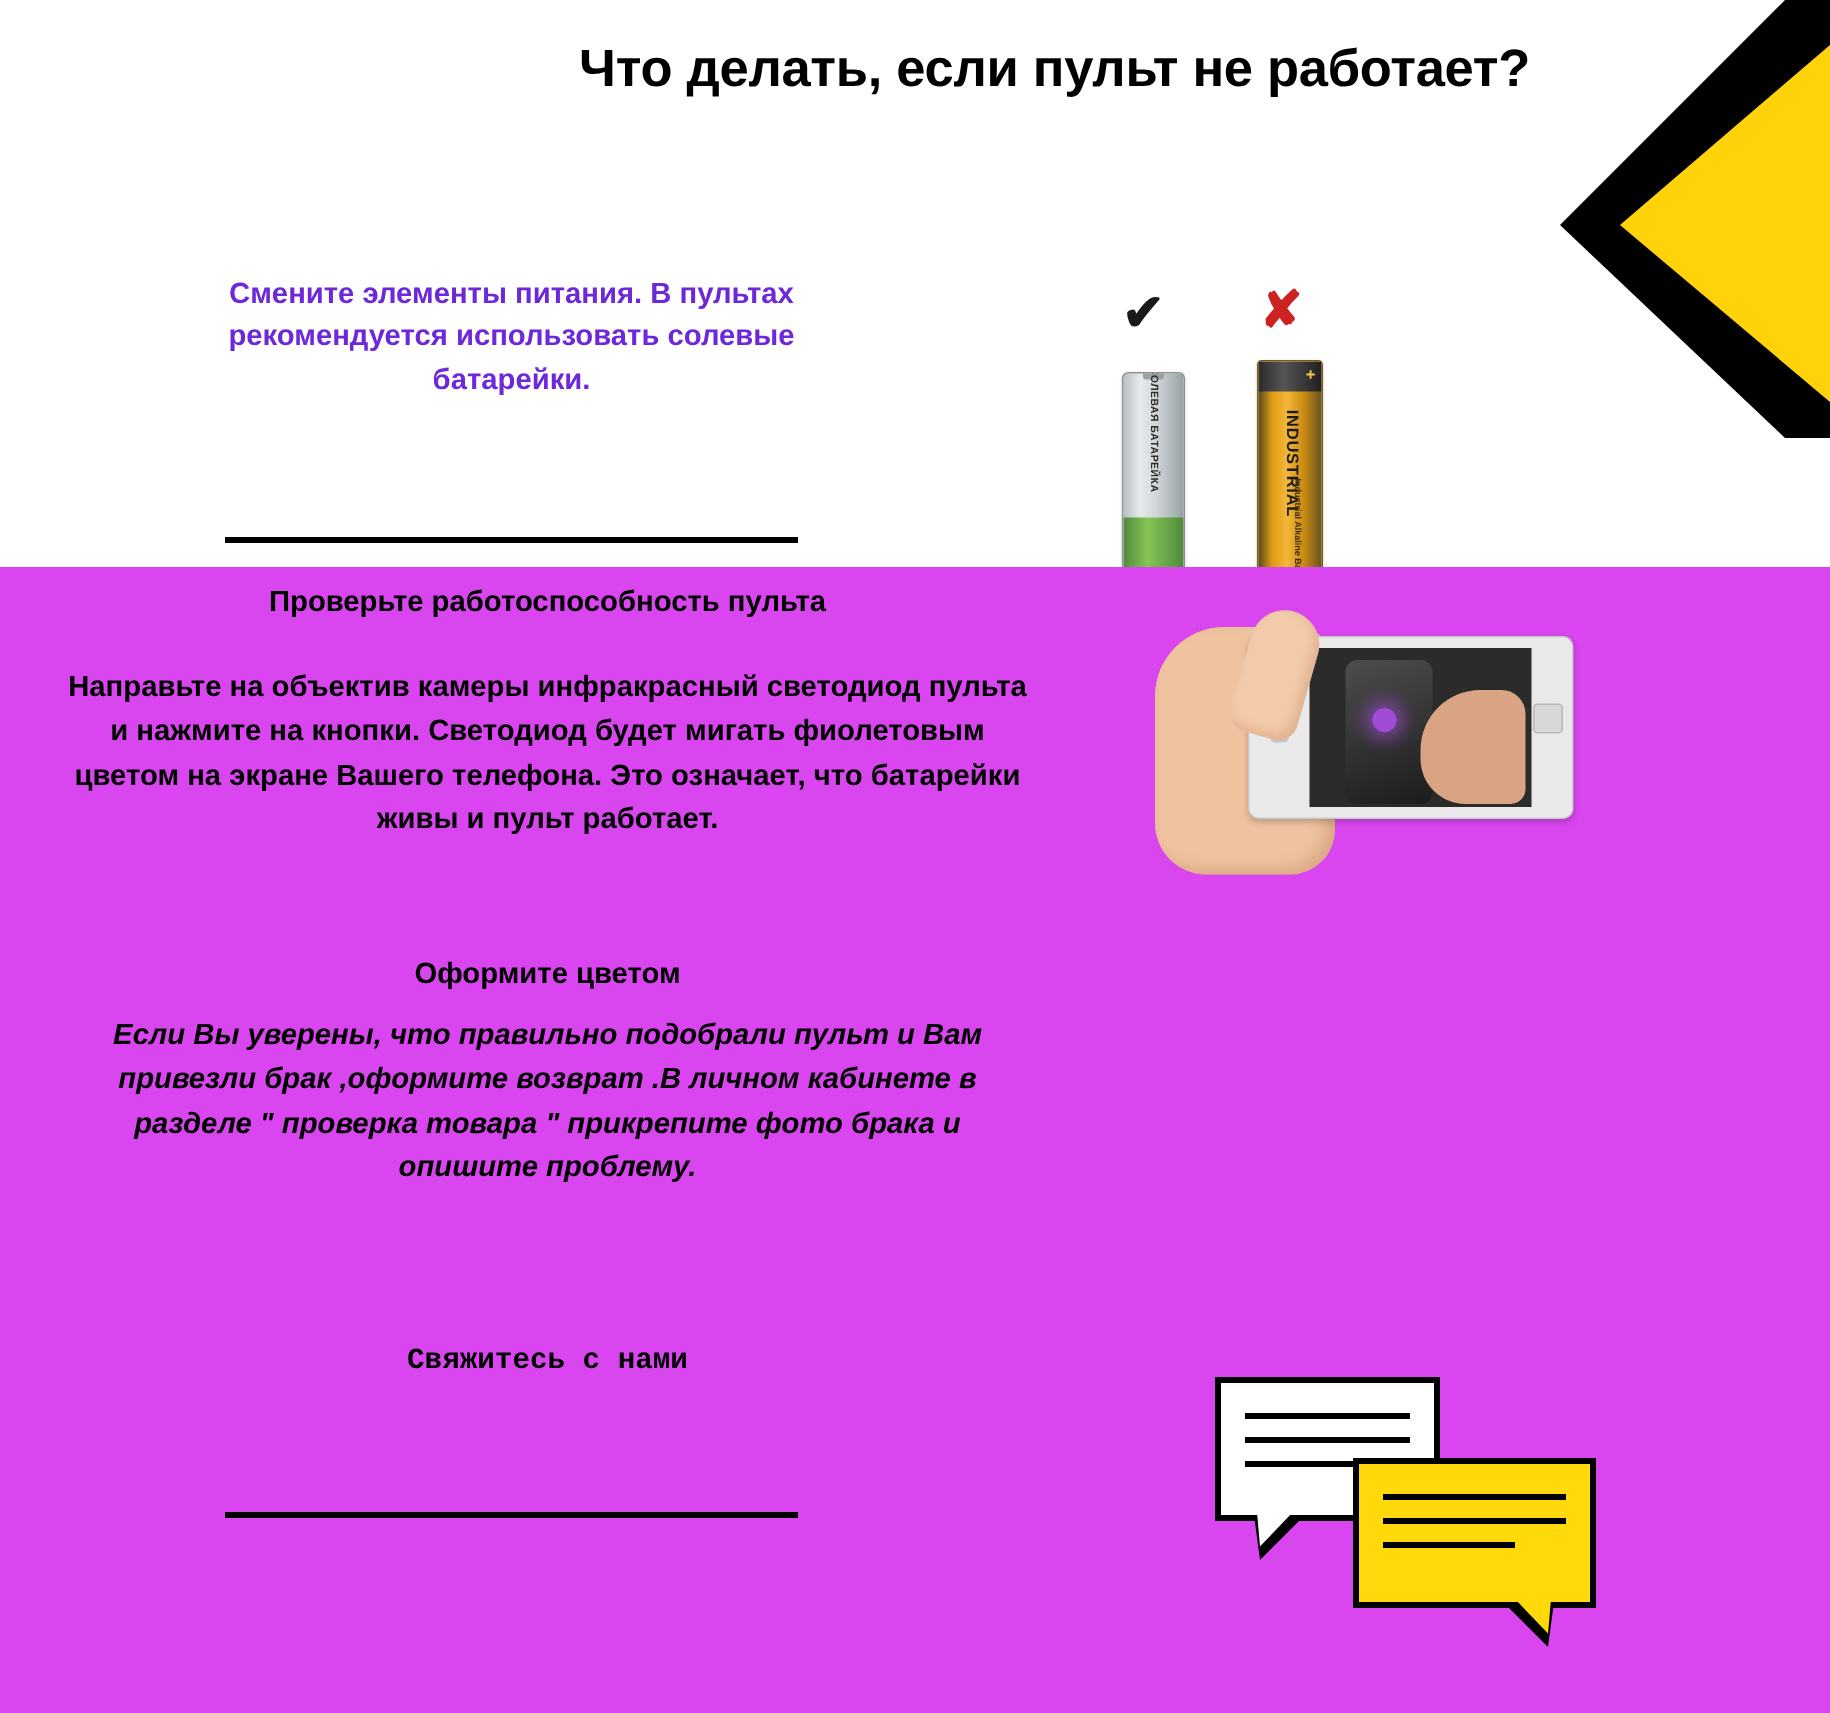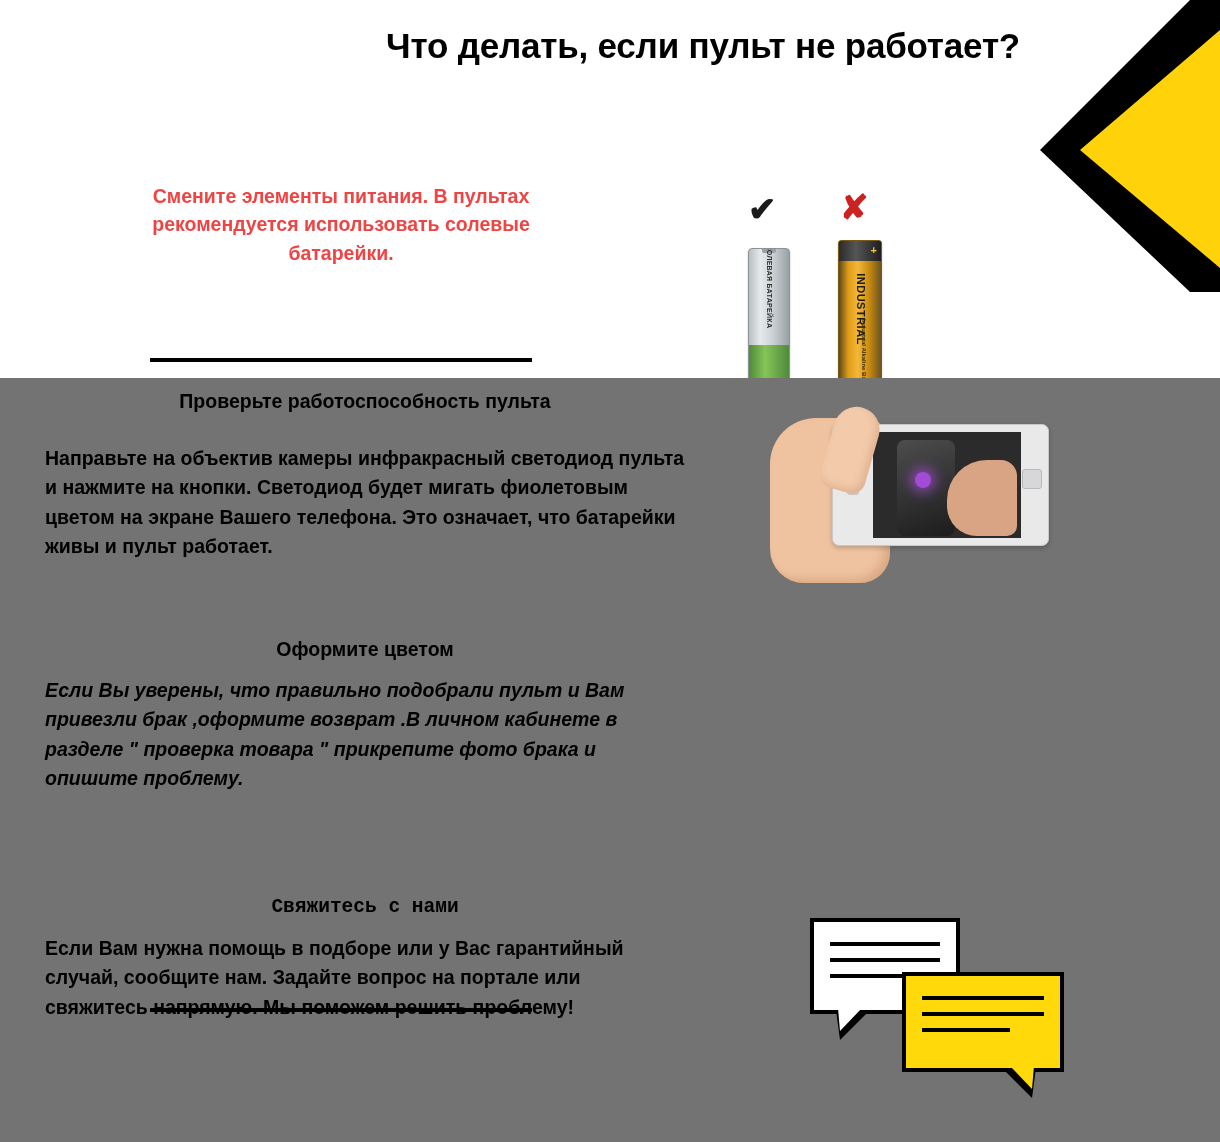--- a/index.html
+++ b/index.html
@@ -50,21 +50,21 @@
   
   .battery-text {
     position: absolute;
     left: 150px;
     top: 182px;
     width: 382px;
     text-align: center;
     font-size: 19.5px;
     font-weight: bold;
     line-height: 1.45;
-    color: #ef4444;
+    color: #6d28d9;
   }
 
   .divider {
     position: absolute;
     width: 382px;
     height: 0;
     border-top: 4px solid #000000;
     left: 150px;
   }
   .divider.d1 { top: 358px; }
@@ -172,37 +172,38 @@
     white-space: nowrap;
   }
 
   
   .yellow-body {
     position: absolute;
     left: 0;
     top: 378px;
     width: 1220px;
     height: 764px;
-    background: #737373;
+    background: #d946ef;
   }
 
   .block-head {
     position: absolute;
     width: 640px;
     left: 45px;
     text-align: center;
     font-size: 19.5px;
     font-weight: bold;
     line-height: 1.35;
     color: #000000;
   }
   .block-body {
     position: absolute;
     width: 640px;
     left: 45px;
+    text-align: center;
     font-size: 19.5px;
     font-weight: bold;
     line-height: 1.5;
     color: #000000;
   }
 
   .divider.d2 { top: 630px; }
 
   
   .phone-photo {
@@ -416,21 +417,20 @@
     </div>
     <div class="thumb"></div>
   </div>
 
   <div class="divider d2"></div>
 
   <div class="block-head" style="top:258px;">Оформите цветом</div>
   <div class="block-body" style="top:298px;font-style:italic;">Если Вы уверены, что правильно подобрали пульт и Вам привезли брак ,оформите возврат .В личном кабинете   в разделе " проверка товара " прикрепите фото брака и опишите проблему.</div>
 
   <div class="block-head" style="top:516px;font-family:Liberation Mono, monospace;">Свяжитесь с нами</div>
-  <div class="block-body" style="top:556px;">Если Вам нужна помощь в подборе или у Вас гарантийный случай, сообщите нам. Задайте вопрос на портале или свяжитесь напрямую. Мы поможем решить проблему!</div>
 
   <div class="chat-art" style="top:540px;">
     <div class="bubble white">
       <div class="lines">
           <span></span>
           <span></span>
           <span></span>
         </div>
       <div class="tail"></div>
     </div>

